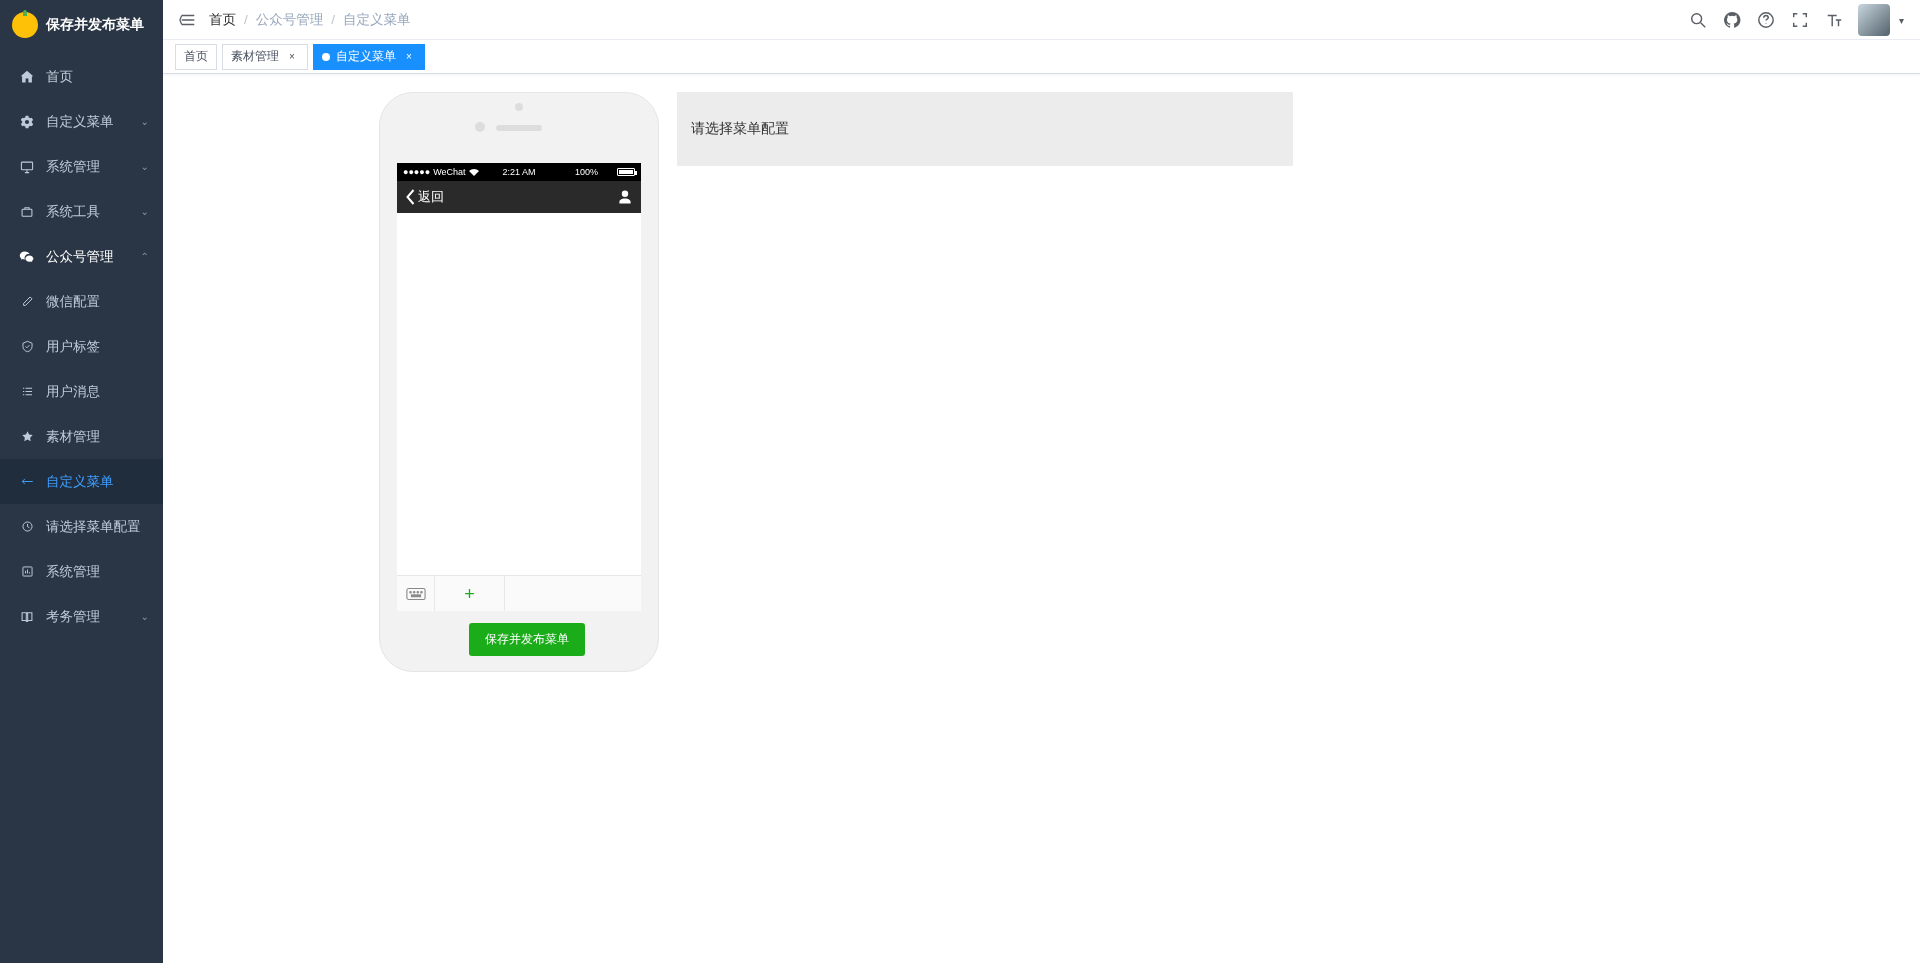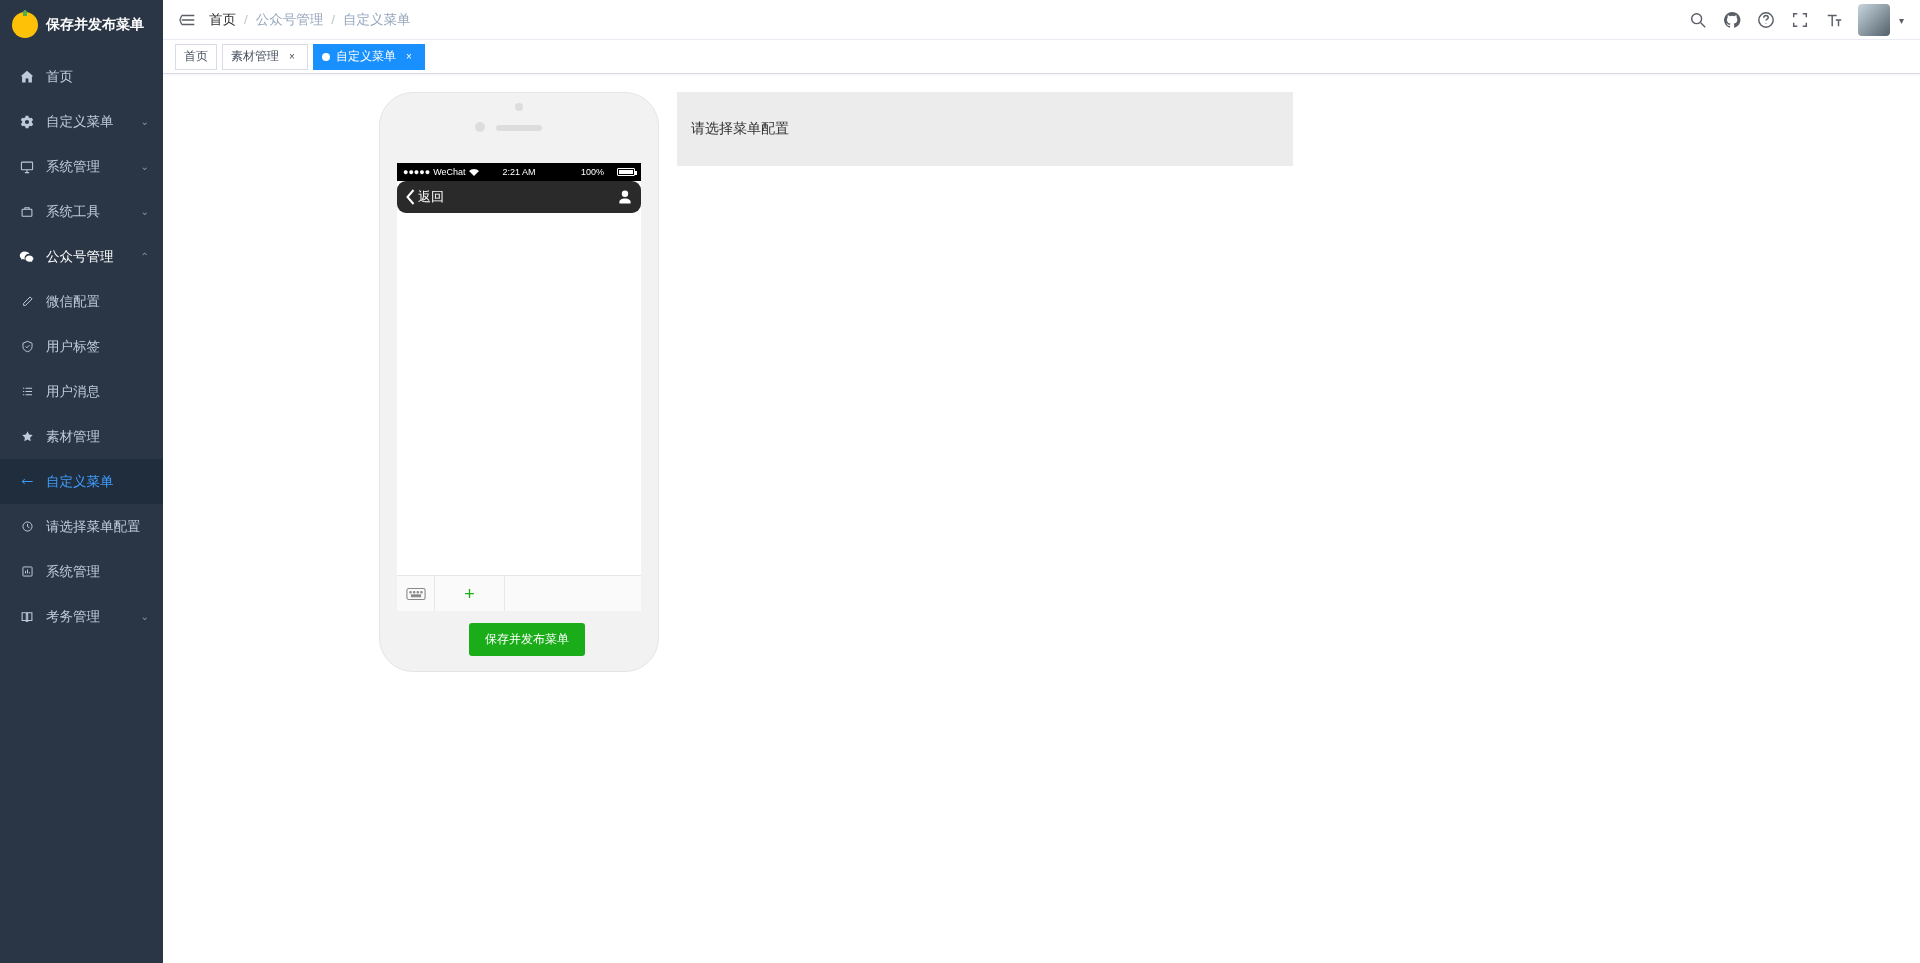--- a/index.html
+++ b/index.html
@@ -51,25 +51,25 @@
 
 
 .phone { width: 280px; height: 580px; background: #f2f2f2; border: 1px solid #e5e5e5; border-radius: 34px; padding: 70px 17px 60px; position: relative; }
 .phone::before { content: ''; position: absolute; top: 32px; left: 50%; transform: translateX(-50%); width: 46px; height: 6px; background: #ddd; border-radius: 3px; }
 .phone::after { content: ''; position: absolute; top: 10px; left: 50%; transform: translateX(-50%); width: 8px; height: 8px; background: #ddd; border-radius: 50%; }
 .phone-dot2 { position: absolute; top: 29px; left: 95px; width: 10px; height: 10px; background: #ddd; border-radius: 50%; }
 .screen { width: 100%; height: 100%; background: #fff; display: flex; flex-direction: column; position: relative; }
 .status-bar { height: 18px; background: #000; color: #fff; font-size: 9px; display: flex; align-items: center; padding: 0 6px; justify-content: space-between; font-family: Arial; }
 .status-bar .sb-left { display: flex; align-items: center; gap: 3px; }
 .status-bar .sb-center { position: absolute; left: 50%; transform: translateX(-50%); }
-.status-bar .sb-right { display: flex; align-items: center; gap: 13px; }
+.status-bar .sb-right { display: flex; align-items: center; gap: 19px; }
 .battery { width: 18px; height: 8px; border: 1px solid #fff; border-radius: 1px; position: relative; }
 .battery::after { content: ''; position: absolute; right: -3px; top: 2px; width: 2px; height: 4px; background: #fff; }
 .battery::before { content:''; position: absolute; left:1px; top:1px; right:1px; bottom:1px; background:#fff; }
-.title-bar { height: 32px; background: #2A2A2A; display: flex; padding: 0 8px; position: relative; border-radius: 9px; }
+.title-bar { height: 32px; background: #2A2A2A; display: flex; padding: 0 8px; position: relative; }
 .back { color: #fff; font-size: 13px; display: flex; align-items: center; cursor: pointer; gap: 2px;}
 .back svg { width: 11px; height: 16px; }
 .person { position: absolute; right: 8px; top: 50%; transform: translateY(-50%); color: #fff; }
 .screen-body { flex: 1; background: #fff; }
 .screen-footer { height: 36px; border-top: 1px solid #e7e7eb; display: flex; background: #fafafa; }
 .kbd-btn { width: 38px; display: flex; align-items: center; justify-content: center; border-right: 1px solid #e7e7eb; cursor: pointer; color: #888; }
 .add-menu { width: 70px; display: flex; align-items: center; justify-content: center; border-right: 1px solid #e7e7eb; cursor: pointer; }
 .add-menu span { color: #1AAD19; font-size: 18px; font-weight: 300; line-height: 1; }
 .phone-action { text-align: center; margin-top: 12px; }
 .publish-btn { background: #1AAD19; color: #fff; border: none; padding: 8px 16px; border-radius: 3px; font-size: 12px; cursor: pointer; margin-left: 16px; }

